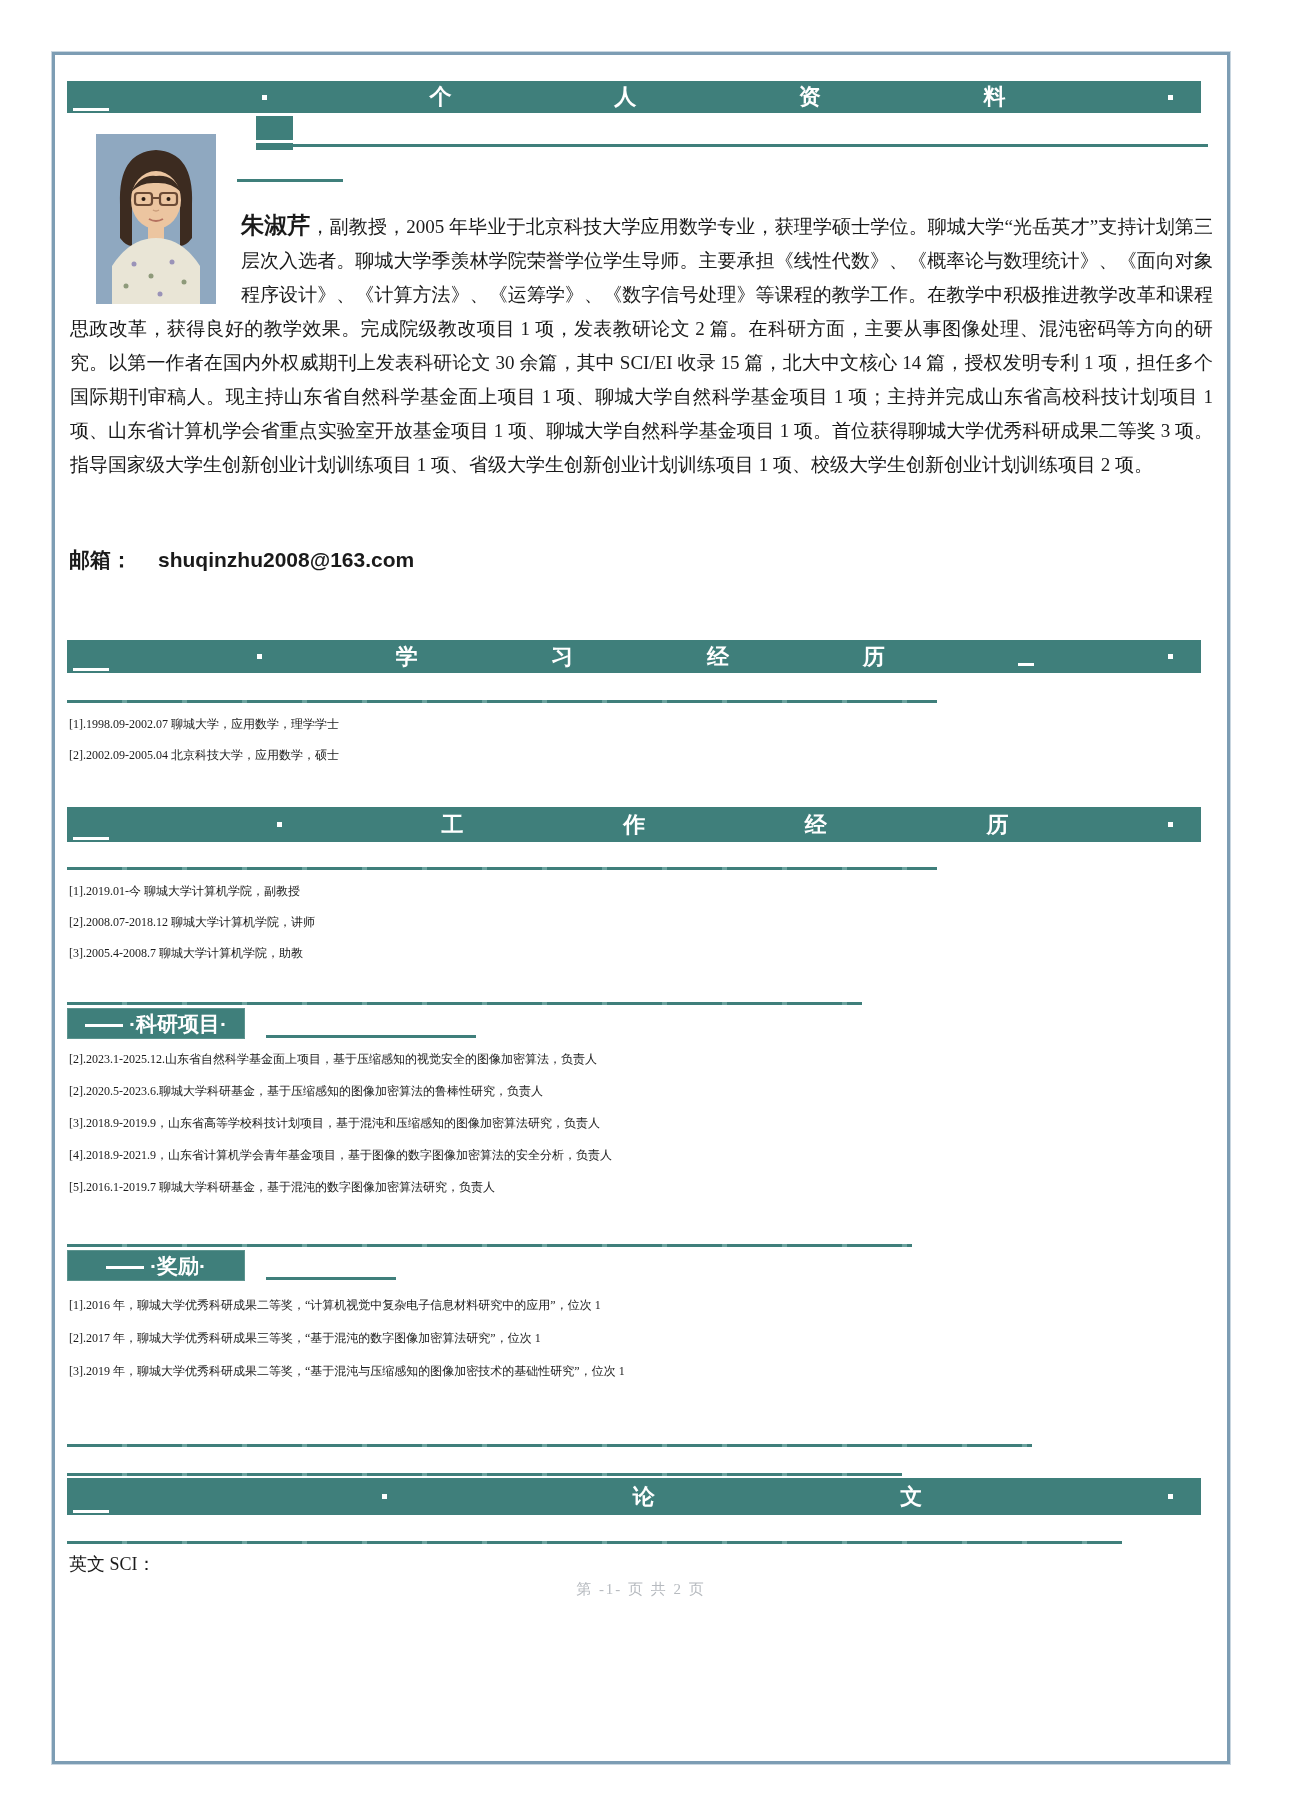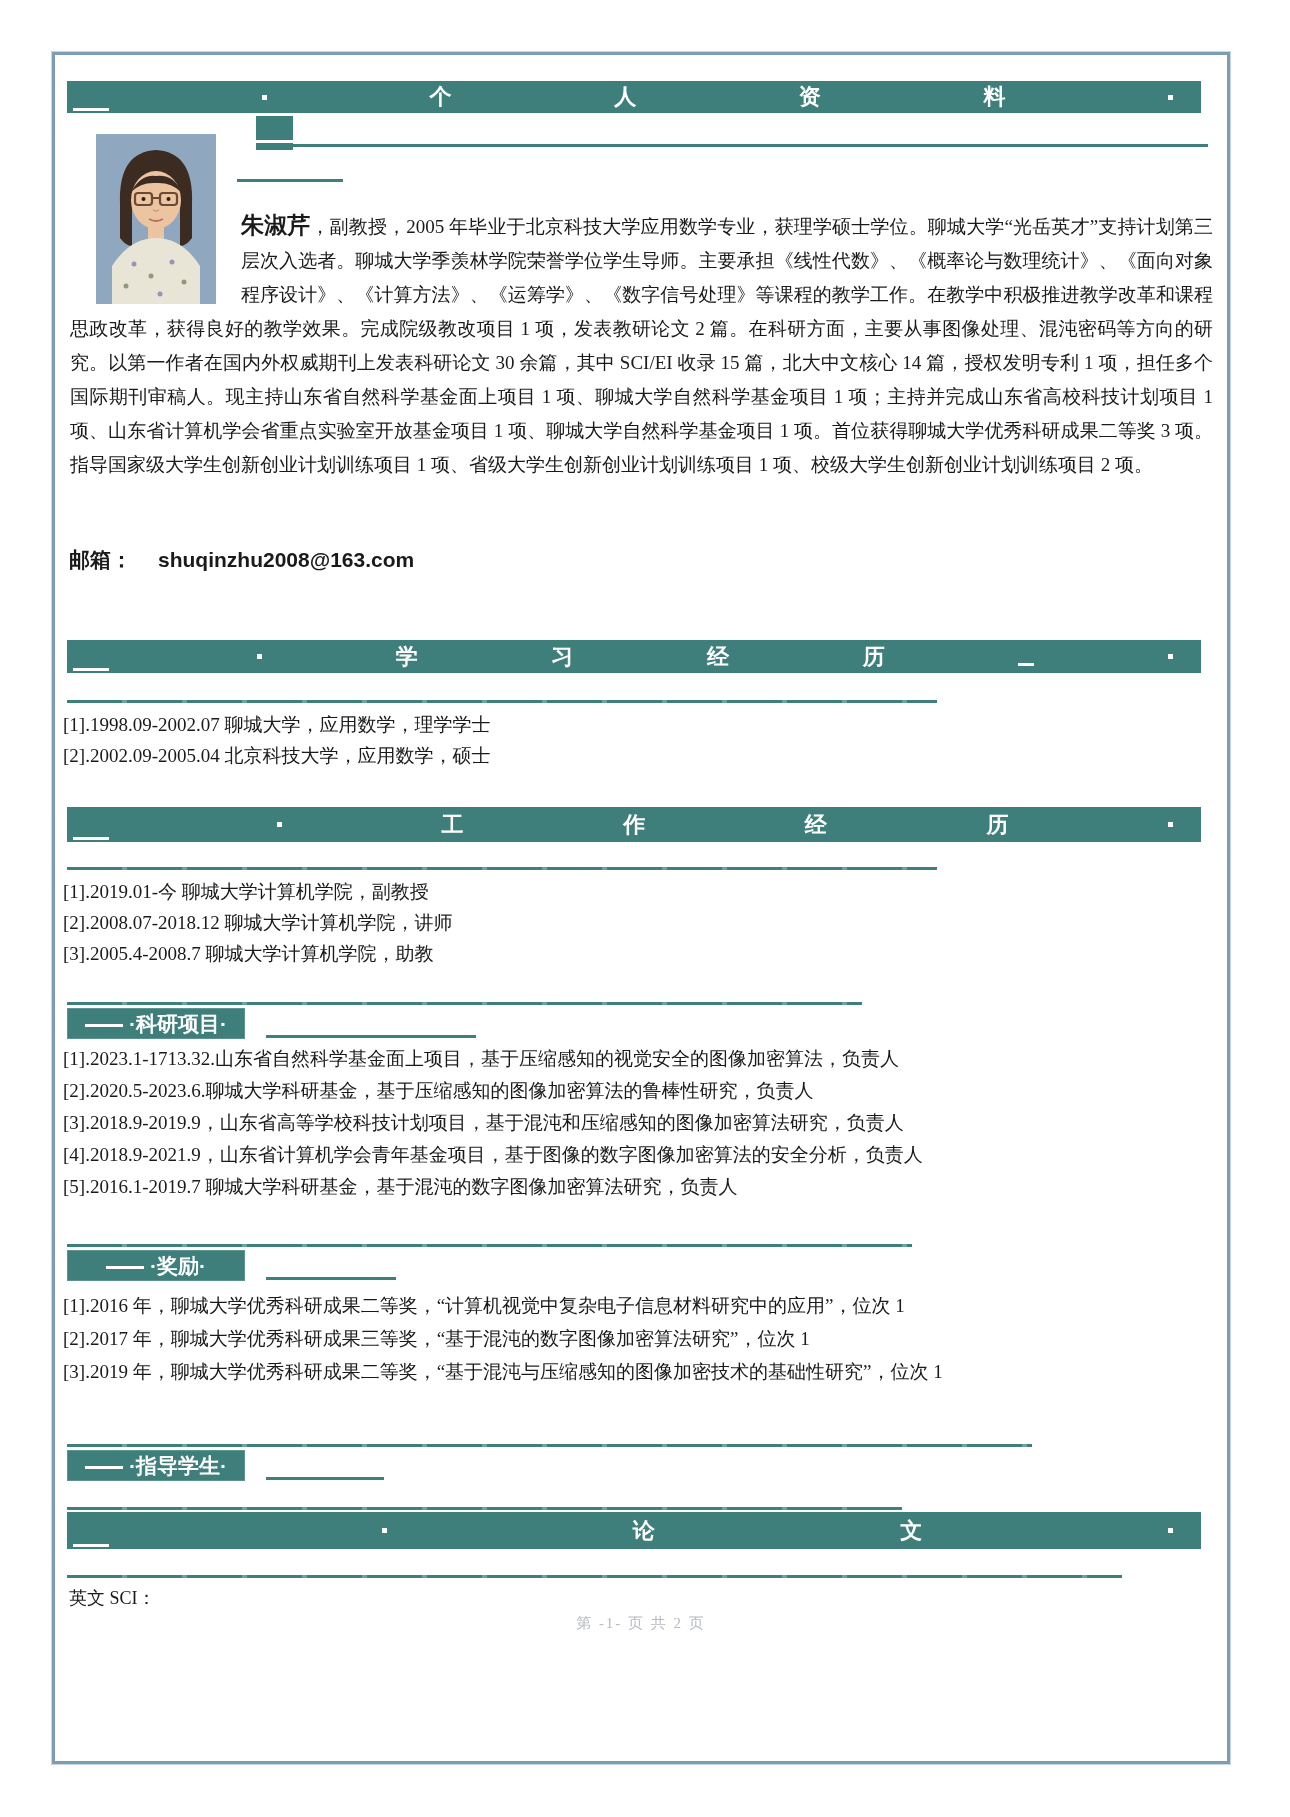--- a/index.html
+++ b/index.html
@@ -42,21 +42,21 @@
   .bio{margin:95px 14px 0 15px;font-size:19px;line-height:34px;text-align:justify;}
   .bio .wrap-spacer{float:left;width:171px;height:104px;}
   .bio .name{font-size:23px;font-weight:bold;font-family:"Liberation Sans","DejaVu Sans",sans-serif;}
 
   
   .email-row{margin:64px 0 4px 14px;font-family:"Liberation Sans","DejaVu Sans",sans-serif;
              font-weight:bold;font-size:21px;height:24px;}
   .email-row .email-value{margin-left:26px;}
 
   
-  ul.cv-list{list-style:none;margin:6px 0 0 0;padding:0 0 0 8px;font-size:19px;line-height:31px;}
+  ul.cv-list{list-style:none;margin:6px 0 0 0;padding:0 0 0 14px;font-size:12px;line-height:31px;}
   ul.cv-list.lh33 li{line-height:33px;}
   ul.cv-list.lh32 li{line-height:32px;}
 
   
   .badge-row{display:flex;margin:3px 0 0 12px;height:31px;gap:21px;}
   .badge{background:#3f7f7b;color:#fff;font-family:"Liberation Sans","DejaVu Sans",sans-serif;
          font-weight:bold;font-size:21px;line-height:31px;width:178px;text-align:center;
          box-shadow:inset 0 0 0 1px #5d948f;}
   .badge::before{content:"";display:inline-block;width:38px;height:3px;background:#fff;
                  margin-right:6px;vertical-align:4px;}
@@ -154,43 +154,39 @@
       <li>[2].2008.07-2018.12  聊城大学计算机学院，讲师</li>
       <li>[3].2005.4-2008.7  聊城大学计算机学院，助教</li>
     </ul>
 
   <div class="rule w795 mt33"></div>
   <div class="badge-row">
     <div class="badge">·科研项目·</div>
     <div class="badge-tail" style="width:210px"></div>
   </div>
   <ul class="cv-list lh32" style="margin-top:4px">
-      <li>[1].2023.1-1713.32.山东省自然科学基金面上项目，基于压缩感知的视觉安全的图像加密算法，负责人</li>
+      <li>[2].2023.1-2025.12.山东省自然科学基金面上项目，基于压缩感知的视觉安全的图像加密算法，负责人</li>
       <li>[2].2020.5-2023.6.聊城大学科研基金，基于压缩感知的图像加密算法的鲁棒性研究，负责人</li>
       <li>[3].2018.9-2019.9，山东省高等学校科技计划项目，基于混沌和压缩感知的图像加密算法研究，负责人</li>
       <li>[4].2018.9-2021.9，山东省计算机学会青年基金项目，基于图像的数字图像加密算法的安全分析，负责人</li>
       <li>[5].2016.1-2019.7 聊城大学科研基金，基于混沌的数字图像加密算法研究，负责人</li>
     </ul>
 
   <div class="rule w845 mt41"></div>
   <div class="badge-row">
     <div class="badge">·奖励·</div>
     <div class="badge-tail" style="width:130px"></div>
   </div>
   <ul class="cv-list lh33" style="margin-top:8px">
       <li>[1].2016 年，聊城大学优秀科研成果二等奖，“计算机视觉中复杂电子信息材料研究中的应用”，位次 1</li>
       <li>[2].2017 年，聊城大学优秀科研成果三等奖，“基于混沌的数字图像加密算法研究”，位次 1</li>
       <li>[3].2019 年，聊城大学优秀科研成果二等奖，“基于混沌与压缩感知的图像加密技术的基础性研究”，位次 1</li>
     </ul>
 
   <div class="rule w965 mt56"></div>
-  <div class="badge-row">
-    <div class="badge">·指导学生·</div>
-    <div class="badge-tail" style="width:118px"></div>
-  </div>
   <ul class="cv-list lh33" style="margin-top:10px">
     </ul>
 
   <div class="rule w835 mt26"></div>
   <div class="band band-papers mt2">
     <span class="bdot"></span>
     <span class="bchar">论</span>
     <span class="bchar">文</span>
     <span class="bdot"></span>
   </div>

